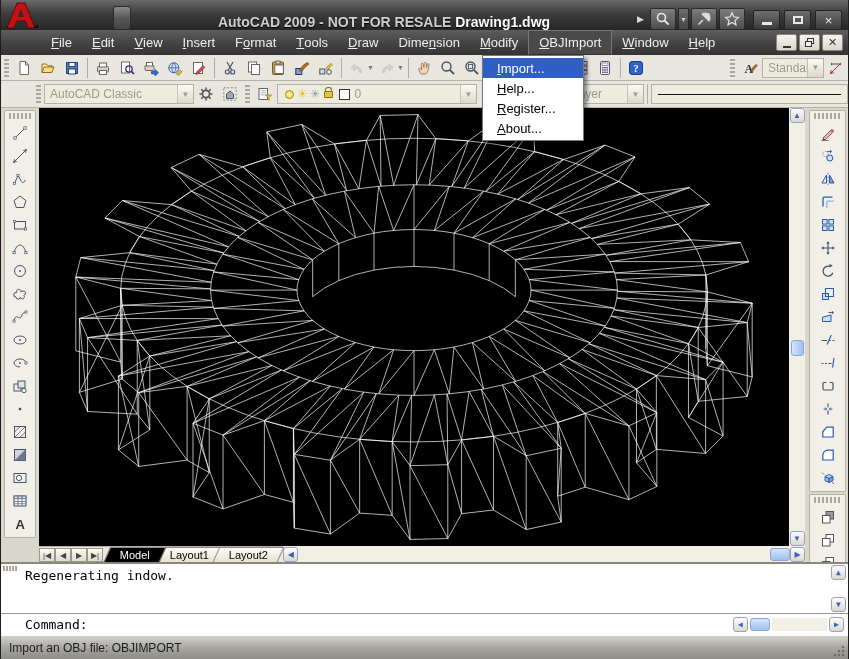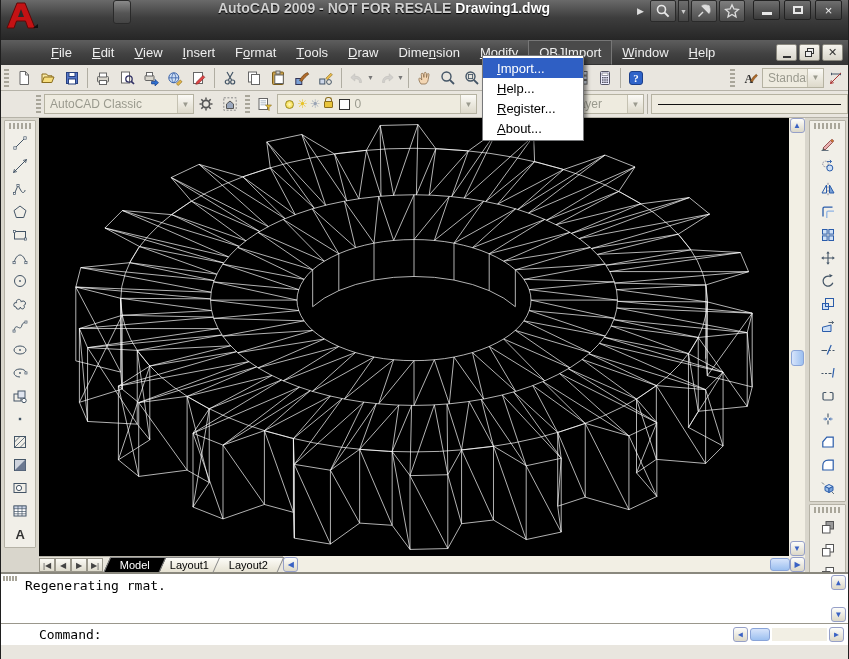--- a/index.html
+++ b/index.html
@@ -1,20 +1,20 @@
 <!DOCTYPE html>
 <html><head>
 <meta charset="utf-8">
 <style>
   html,body{margin:0;padding:0;background:#666;}
   *{box-sizing:border-box;}
   .win{width:849px;height:659px;position:relative;overflow:hidden;font-family:"Liberation Sans",sans-serif;
        background:#e9e6df;border-left:1px solid #1f1f1f;border-right:1px solid #1f1f1f;}
   
-  .titlebar{height:40px;background:linear-gradient(#6a6a6a,#3d3d3d 45%,#262626);display:flex;align-items:flex-start;position:relative;}
+  .titlebar{height:30px;background:linear-gradient(#6a6a6a,#3d3d3d 45%,#262626);display:flex;align-items:flex-end;position:relative;}
   .logo{width:40px;height:30px;position:relative;flex:none;}
   .logo svg{position:absolute;left:2px;top:1px;}
   .qat{display:flex;align-items:center;gap:2px;margin-left:72px;padding:1px 8px;height:24px;
        background:linear-gradient(#8a8a8a,#555 55%,#444);border:1px solid #2a2a2a;border-radius:3px;}
   .title{flex:1;text-align:center;font-size:14px;font-weight:bold;color:#cfcfcf;white-space:nowrap;
          text-shadow:0 1px 1px #000;}
   .title b{color:#fff;}
   .infocenter{display:flex;align-items:center;gap:2px;margin-right:8px;}
   .ic-caret{color:#ddd;font-size:9px;margin-right:4px;}
   .ic-btn{width:26px;height:22px;background:linear-gradient(#7e7e7e,#4c4c4c);border:1px solid #2a2a2a;
@@ -96,21 +96,21 @@
   .hscroll{flex:1;display:flex;align-items:center;height:16px;background:#f2efe4;margin-left:8px;}
   .hthumb{width:20px;height:13px;background:linear-gradient(#d7e4fb,#9cc0f0);border:1px solid #8aa4d8;border-radius:3px;}
   .hsp{flex:1;}
   
   .cmdwin{height:73px;background:#fff;border-top:2px solid #8a887e;position:relative;
           font-family:"DejaVu Sans Mono",monospace;font-size:13px;color:#000;display:flex;flex-direction:column;}
   .cmdgrip{position:absolute;left:2px;top:2px;width:14px;height:5px;
            background:repeating-linear-gradient(90deg,#a9a69a 0 2px,transparent 2px 3px);}
   .cmdhist{flex:1;padding:3px 0 0 24px;line-height:17px;position:relative;overflow:hidden;}
   .cmdvs{position:absolute;right:1px;top:1px;bottom:1px;width:17px;display:flex;flex-direction:column;justify-content:space-between;}
-  .cmdline{height:22px;border-top:1px solid #9a978c;display:flex;align-items:center;padding-left:38px;position:relative;}
+  .cmdline{height:22px;border-top:1px solid #9a978c;display:flex;align-items:center;padding-left:24px;position:relative;}
   .cmdhs{position:absolute;right:4px;top:3px;display:flex;align-items:center;gap:2px;}
   .cmdhs .track{width:55px;height:13px;background:#f2efe4;}
   
   .statusbar{height:24px;background:linear-gradient(#d2d0ca,#a3a19b 60%,#8d8b85);border-top:1px solid #fdfdfb;
              display:flex;align-items:center;font-size:12px;color:#1c1c1c;padding-left:8px;position:relative;}
   .rgrip{position:absolute;right:2px;bottom:2px;width:13px;height:13px;
          background:radial-gradient(circle at 2px 11px,#6f6d66 1.4px,transparent 1.6px),
                     radial-gradient(circle at 6px 11px,#6f6d66 1.4px,transparent 1.6px),
                     radial-gradient(circle at 10px 11px,#6f6d66 1.4px,transparent 1.6px),
                     radial-gradient(circle at 6px 7px,#6f6d66 1.4px,transparent 1.6px),
@@ -1086,37 +1086,41 @@
               <rect x="2.5" y="6.5" width="7.5" height="7.5" fill="#9a9a9a" stroke="#555"></rect>
             </svg>
           </span>
         </div>
     </div>
   </div>
 
   <div class="cmdwin">
     <span class="cmdgrip"></span>
     <div class="cmdhist">
-      <div>Regenerating rmat.</div>
+      <div>Regenerating indow.</div>
       <div class="cmdvs">
         <span class="sbtn">▲</span>
         <span class="sbtn">▼</span>
       </div>
     </div>
     <div class="cmdline">
       <span>Command:</span>
       <div class="cmdhs">
         <span class="sbtn">◀</span>
         <span class="hthumb"></span>
         <span class="track"></span>
         <span class="sbtn">▶</span>
       </div>
     </div>
   </div>
 
+  <div class="statusbar">
+    <span>Import an OBJ file: OBJIMPORT</span>
+    <span class="rgrip"></span>
+  </div>
 
   <div class="popup" id="popup">
       <div class="pitem hl"><u>I</u>mport...</div>
       <div class="pitem"><u>H</u>elp...</div>
       <div class="pitem"><u>R</u>egister...</div>
       <div class="pitem"><u>A</u>bout...</div>
     </div>
 </div>
 
 </body></html>

